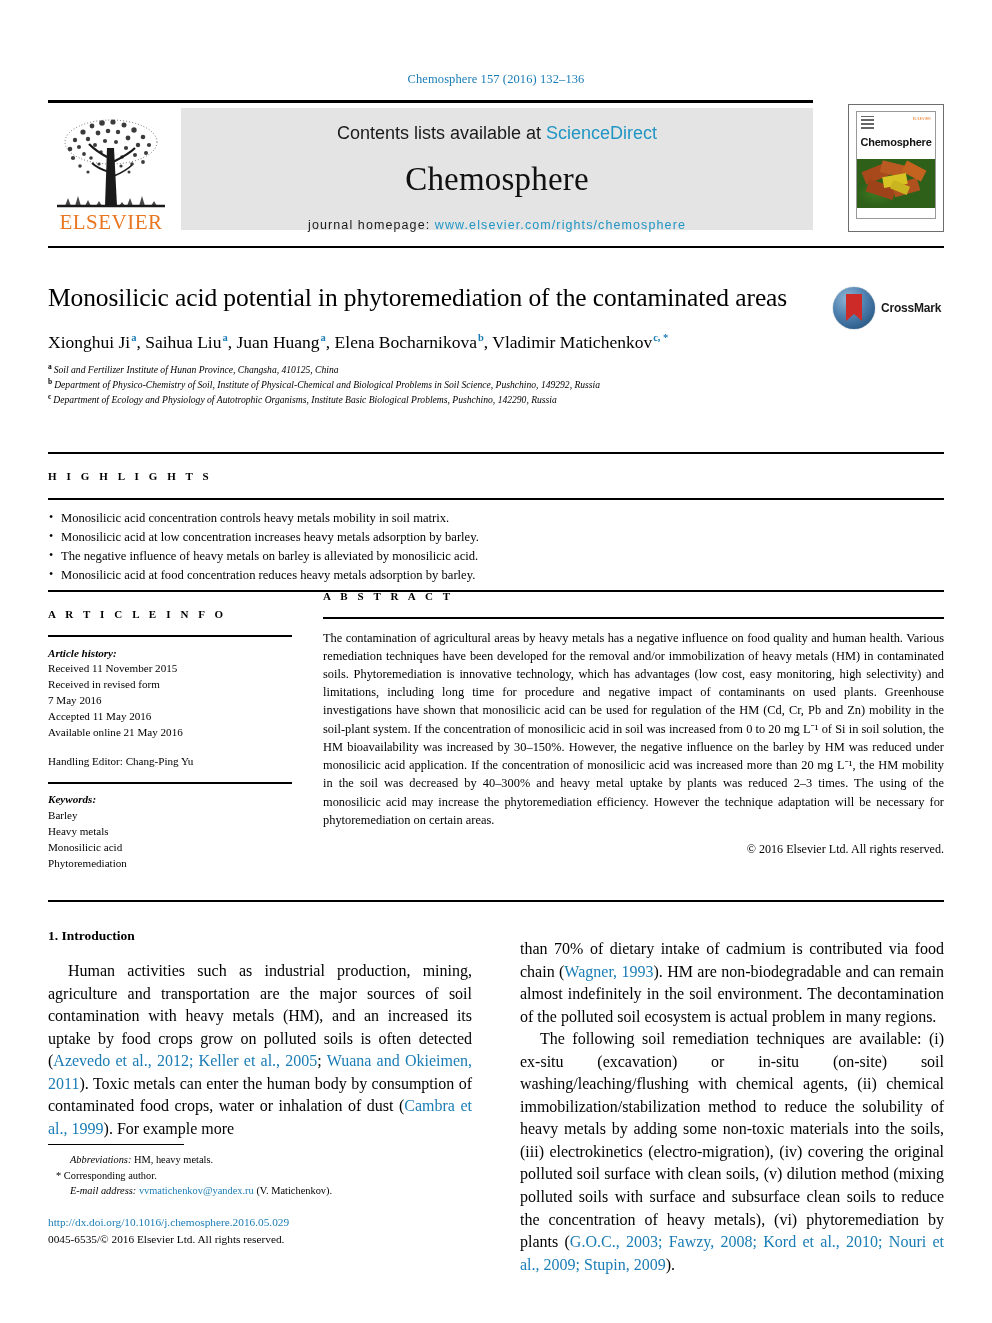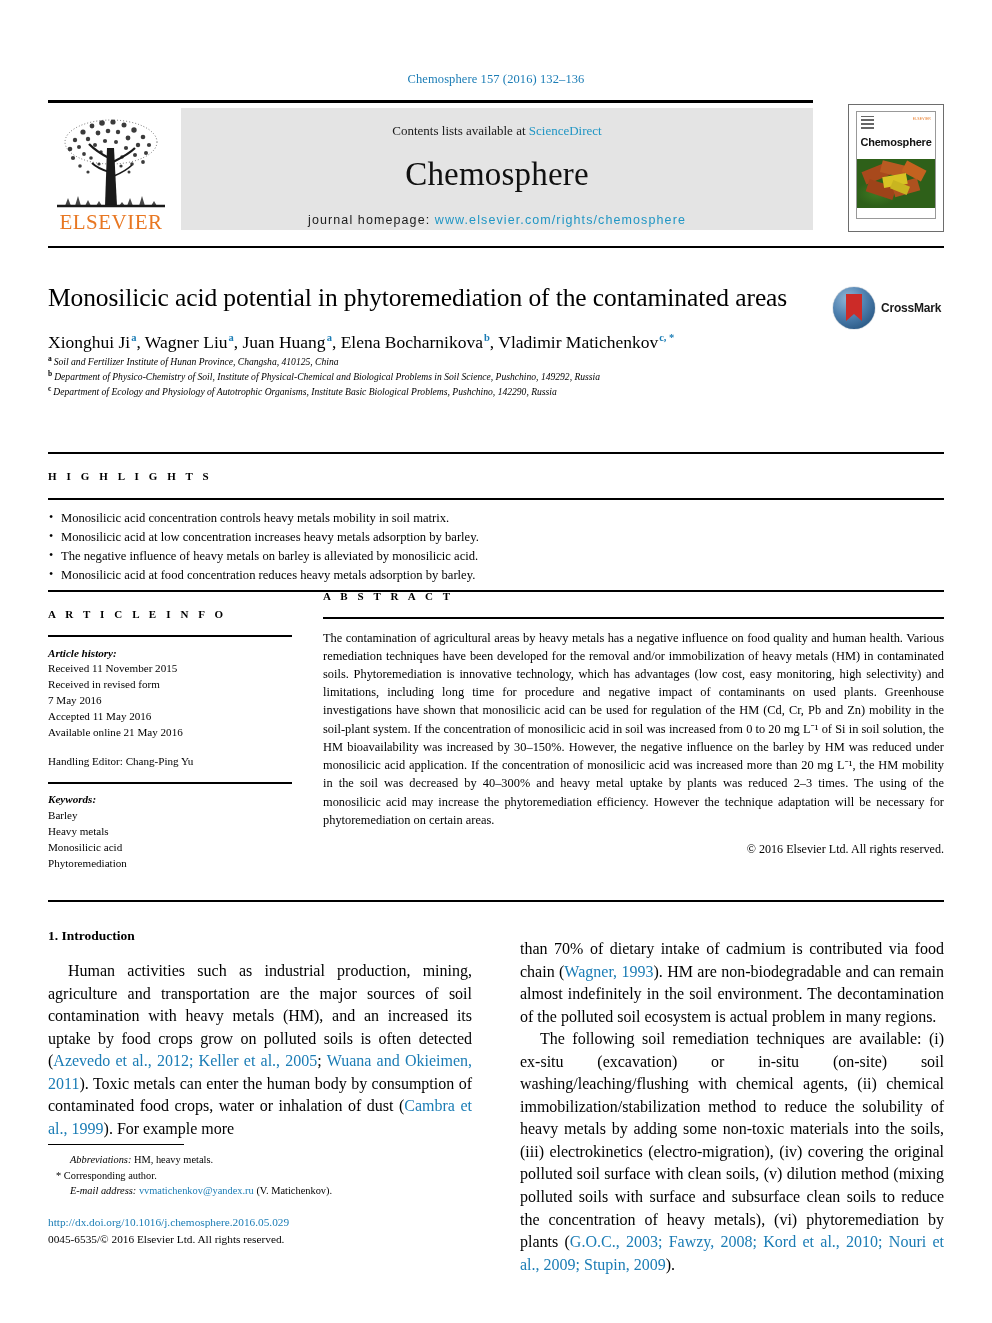--- a/index.html
+++ b/index.html
@@ -81,22 +81,22 @@
     top: 8px;
     width: 632px;
     height: 122px;
     background: #e4e4e4;
     display: flex;
     flex-direction: column;
     align-items: center;
   }
   .contents-line {
     margin-top: 15px;
-    font-family: Liberation Serif, serif;
-    font-size: 13px;
+    font-family: Liberation Sans, sans-serif;
+    font-size: 18px;
     color: #1a1a1a;
     text-align: right;
   }
   .contents-line .sd {
     color: #2196c4;
   }
   .journal-name {
     margin-top: 17px;
     font-family: "Liberation Serif", serif;
     font-size: 33px;
@@ -219,20 +219,21 @@
   }
   .authors sup {
     color: #1a7cb5;
     font-size: 10.5px;
     font-weight: bold;
     vertical-align: super;
     padding-left: 1px;
   }
   .authors sup.star { color: #1a7cb5; }
   .affils {
+    margin-top: 8px;
   }
   .affil {
     font-family: "Liberation Serif", serif;
     font-style: italic;
     font-size: 9.6px;
     line-height: 1.45;
     color: #000;
   }
   .affil sup {
     font-style: normal;
@@ -557,21 +558,21 @@
     </div>
   </div>
 
   <div class="rule rule-med" style="left:48px; top:246px; width:896px;"></div>
 
   <div class="title-block">
     <h1 class="paper-title">Monosilicic acid potential in phytoremediation of the contaminated areas</h1>
 
     <div class="authors">
       <span><span>Xionghui Ji</span><sup>a</sup></span>,
-      <span><span>Wagner Liu</span><sup>a</sup></span>,
+      <span><span>Saihua Liu</span><sup>a</sup></span>,
       <span><span>Juan Huang</span><sup>a</sup></span>,
       <span><span>Elena Bocharnikova</span><sup>b</sup></span>,
       <span><span>Vladimir Matichenkov</span><sup class="star">c, *</sup></span>
     </div>
 
     <div class="affils">
       <div class="affil"><sup>a</sup><span>Soil and Fertilizer Institute of Hunan Province, Changsha, 410125, China</span></div>
       <div class="affil"><sup>b</sup><span>Department of Physico-Chemistry of Soil, Institute of Physical-Chemical and Biological Problems in Soil Science, Pushchino, 149292, Russia</span></div>
       <div class="affil"><sup>c</sup><span>Department of Ecology and Physiology of Autotrophic Organisms, Institute Basic Biological Problems, Pushchino, 142290, Russia</span></div>
     </div>

